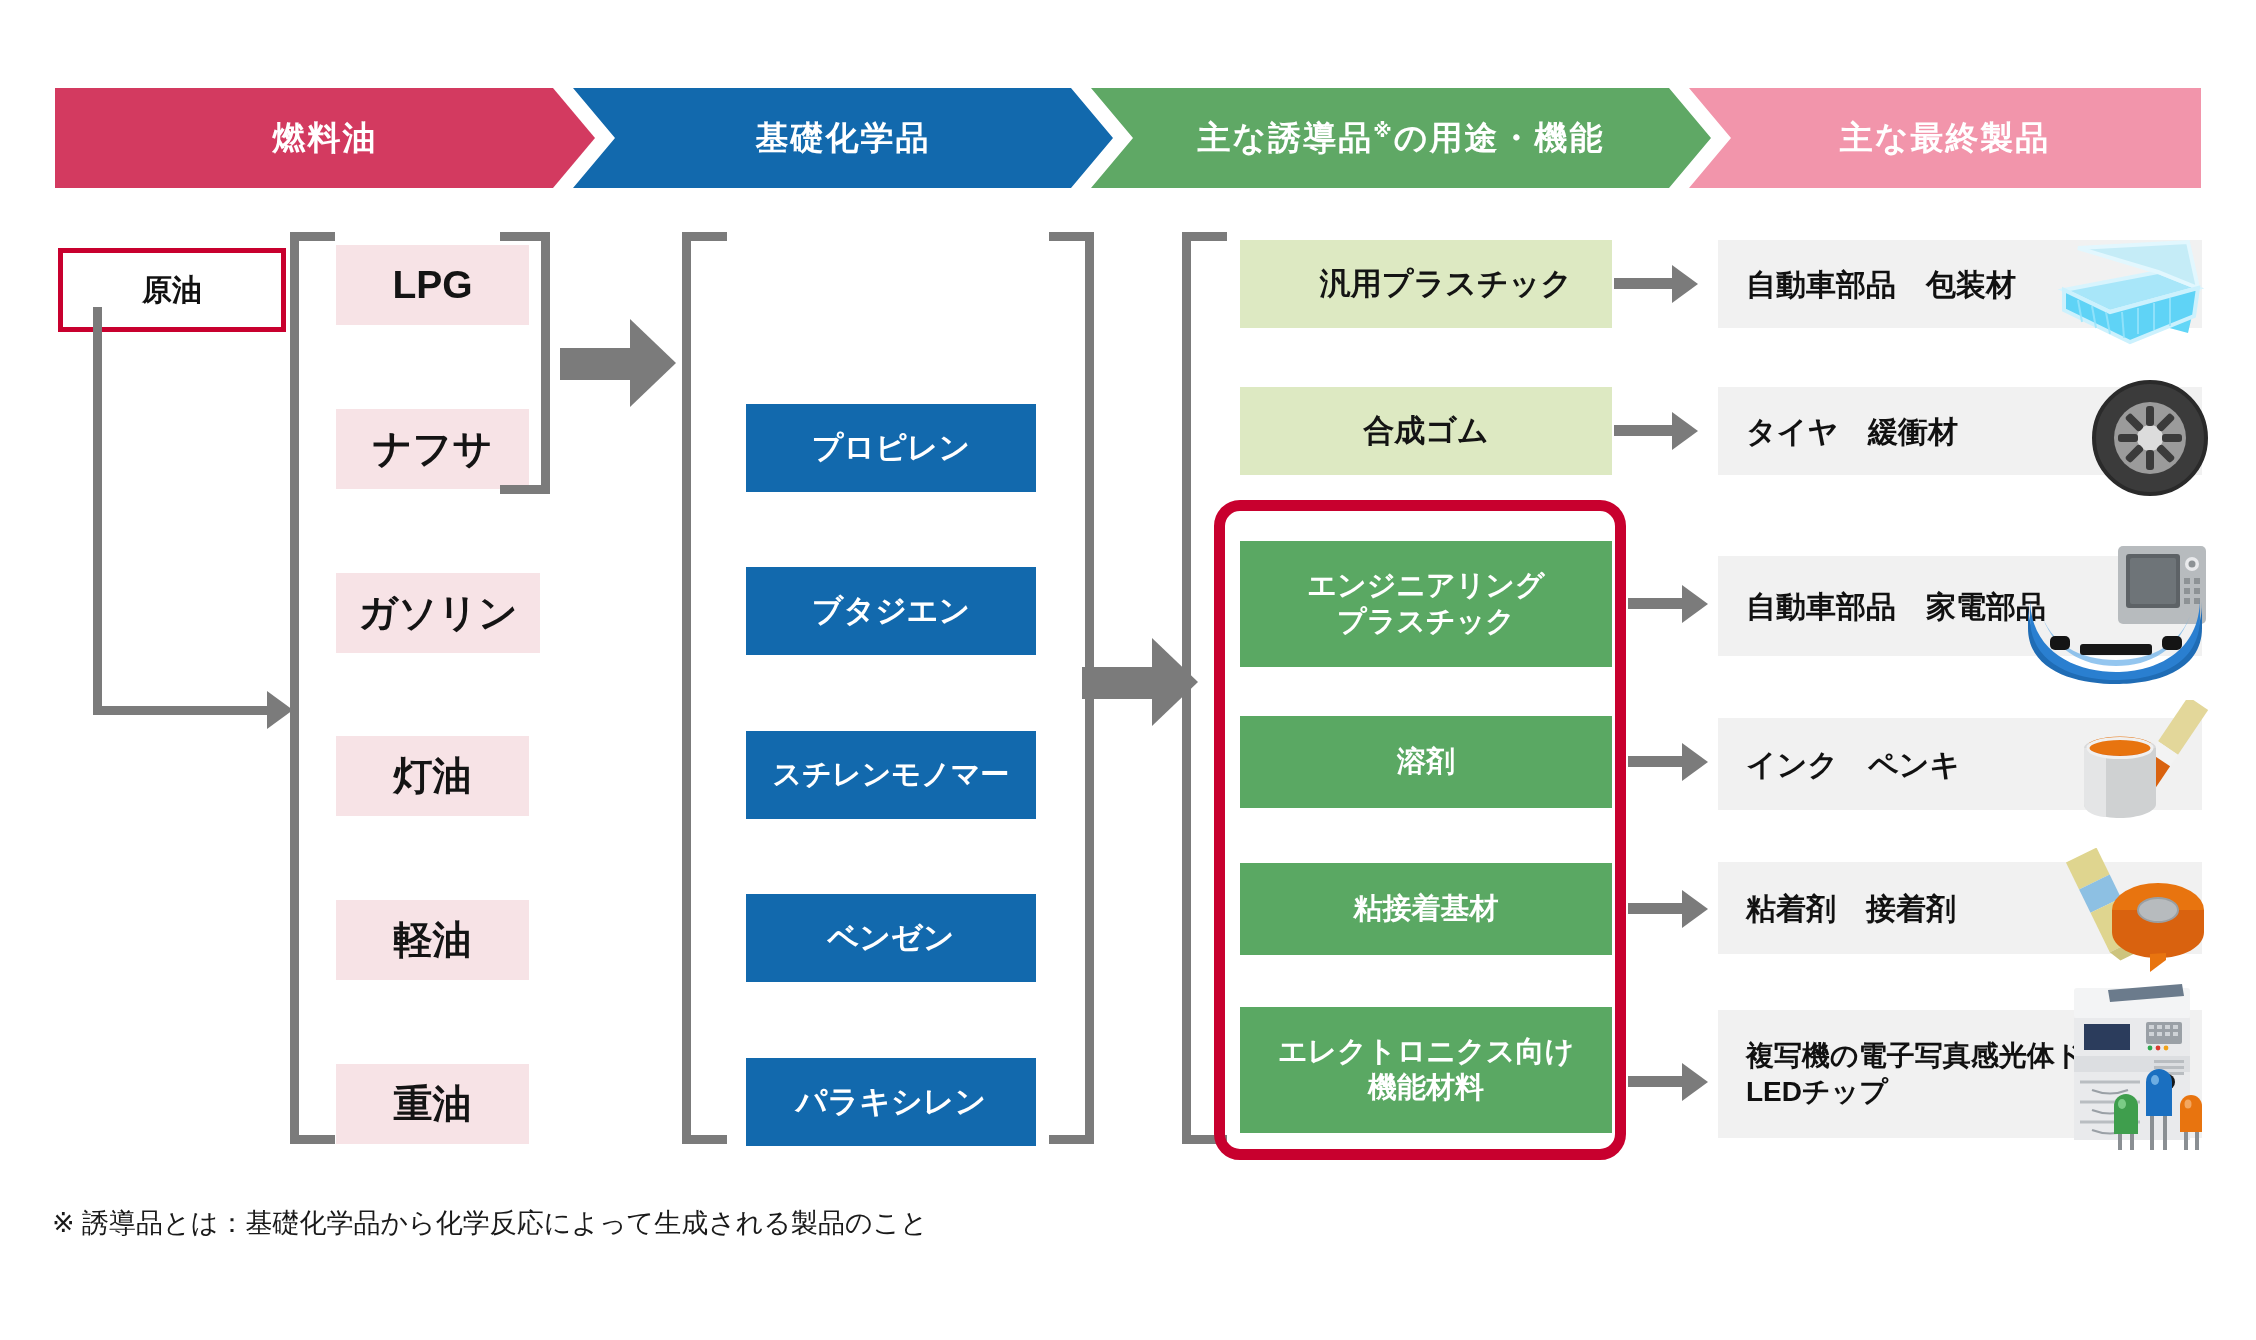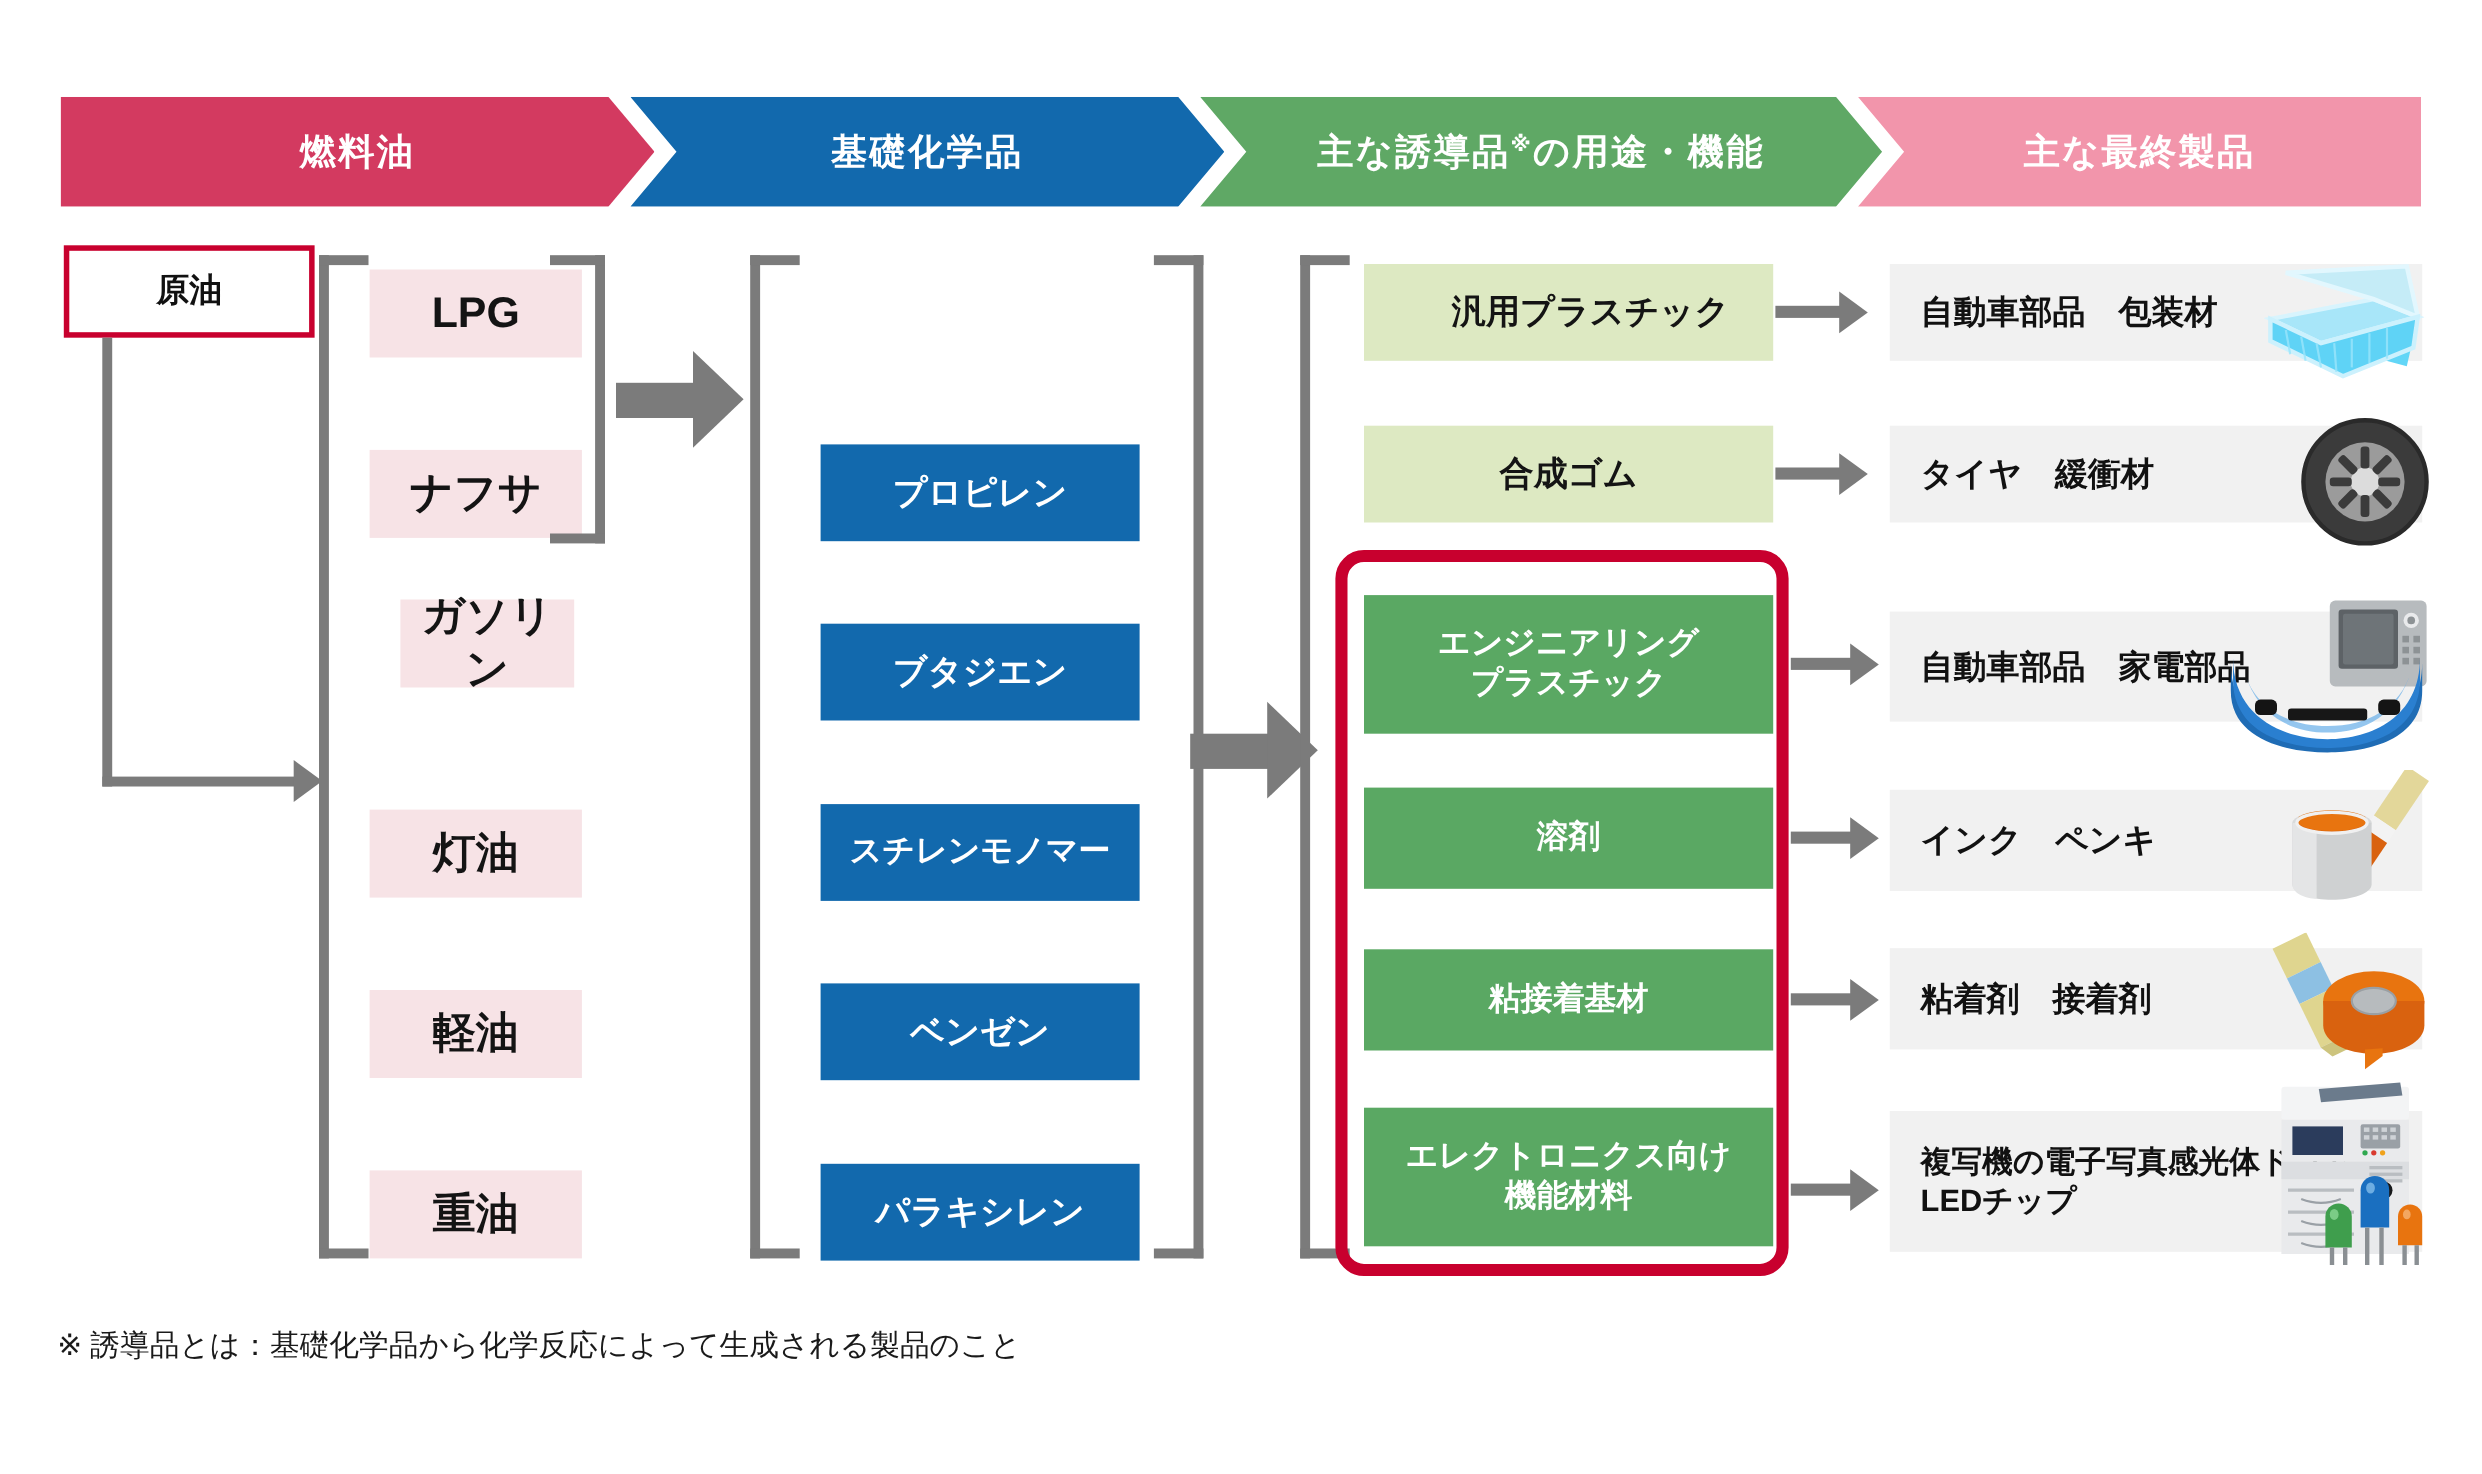--- a/index.html
+++ b/index.html
@@ -41,21 +41,21 @@
   }
   .sup-mark { font-size: 19px; vertical-align: super; line-height: 0; }
 
   
   .cell {
     display: flex; align-items: center; justify-content: center;
     text-align: center; font-weight: bold; line-height: 1.24;
   }
   .crude-box {
     border: 5px solid #c8002e; background: #ffffff;
-    color: #111111; font-size: 30px;
+    color: #111111; font-size: 30px; margin-top: 25px;
   }
   .pink-box { background: #f7e3e6; color: #141414; font-size: 39px; }
   .blue-box { background: #1269ad; color: #ffffff; font-size: 31px; }
   .lgreen-box { background: #dde9c2; color: #141414; font-size: 31px; }
   .dgreen-box { background: #5aa863; color: #ffffff; font-size: 29px; }
 
   .product-row {
     background: #f1f1f1;
     display: flex; align-items: center;
     padding-left: 28px;
@@ -130,21 +130,21 @@
   <div class="abs rule" style="left:290px; top:232px; width:9px; height:912px;"></div>
   <div class="abs rule" style="left:290px; top:232px; width:45px; height:9px;"></div>
   <div class="abs rule" style="left:290px; top:1135px; width:45px; height:9px;"></div>
 
   <div class="abs cell pink-box" style="left:336px; top:245px; width:193px; height:80px;">
     <span>LPG</span>
   </div>
   <div class="abs cell pink-box" style="left:336px; top:409px; width:193px; height:80px;">
     <span>ナフサ</span>
   </div>
-  <div class="abs cell pink-box" style="left:336px; top:545px; width:158px; height:80px;margin-left:28px;">
+  <div class="abs cell pink-box" style="left:336px; top:573px; width:204px; height:80px;">
     <span>ガソリン</span>
   </div>
   <div class="abs cell pink-box" style="left:336px; top:736px; width:193px; height:80px;">
     <span>灯油</span>
   </div>
   <div class="abs cell pink-box" style="left:336px; top:900px; width:193px; height:80px;">
     <span>軽油</span>
   </div>
   <div class="abs cell pink-box" style="left:336px; top:1064px; width:193px; height:80px;">
     <span>重油</span>

